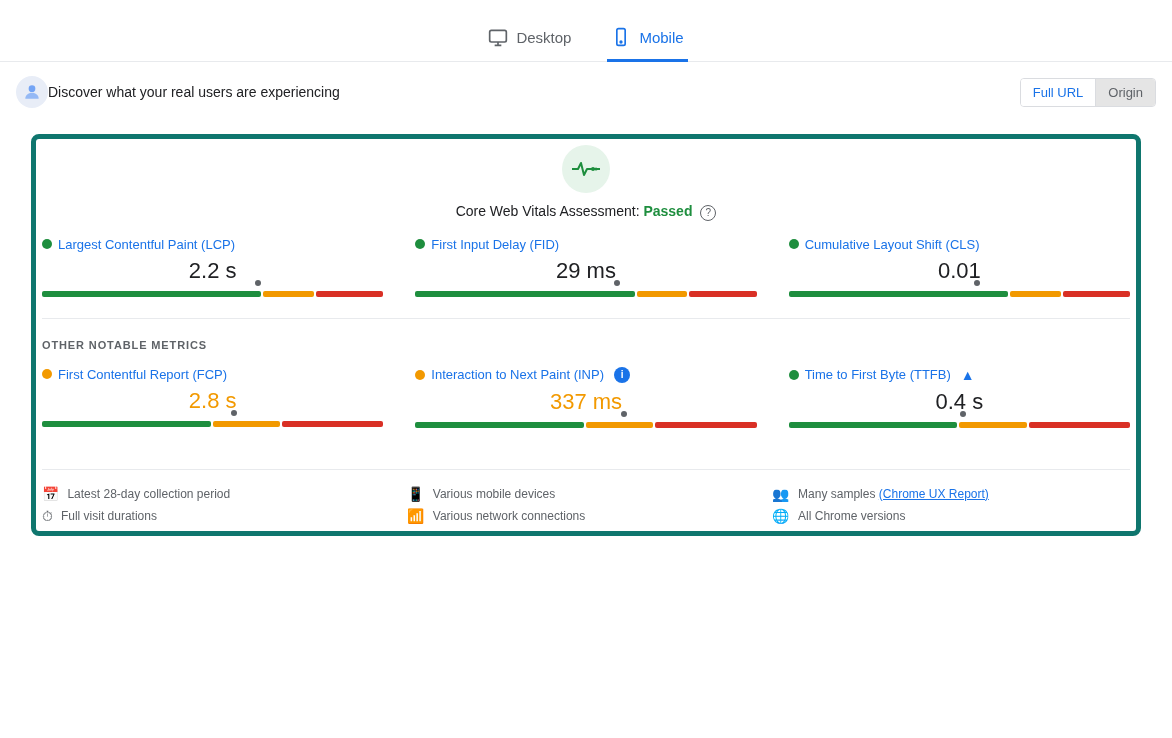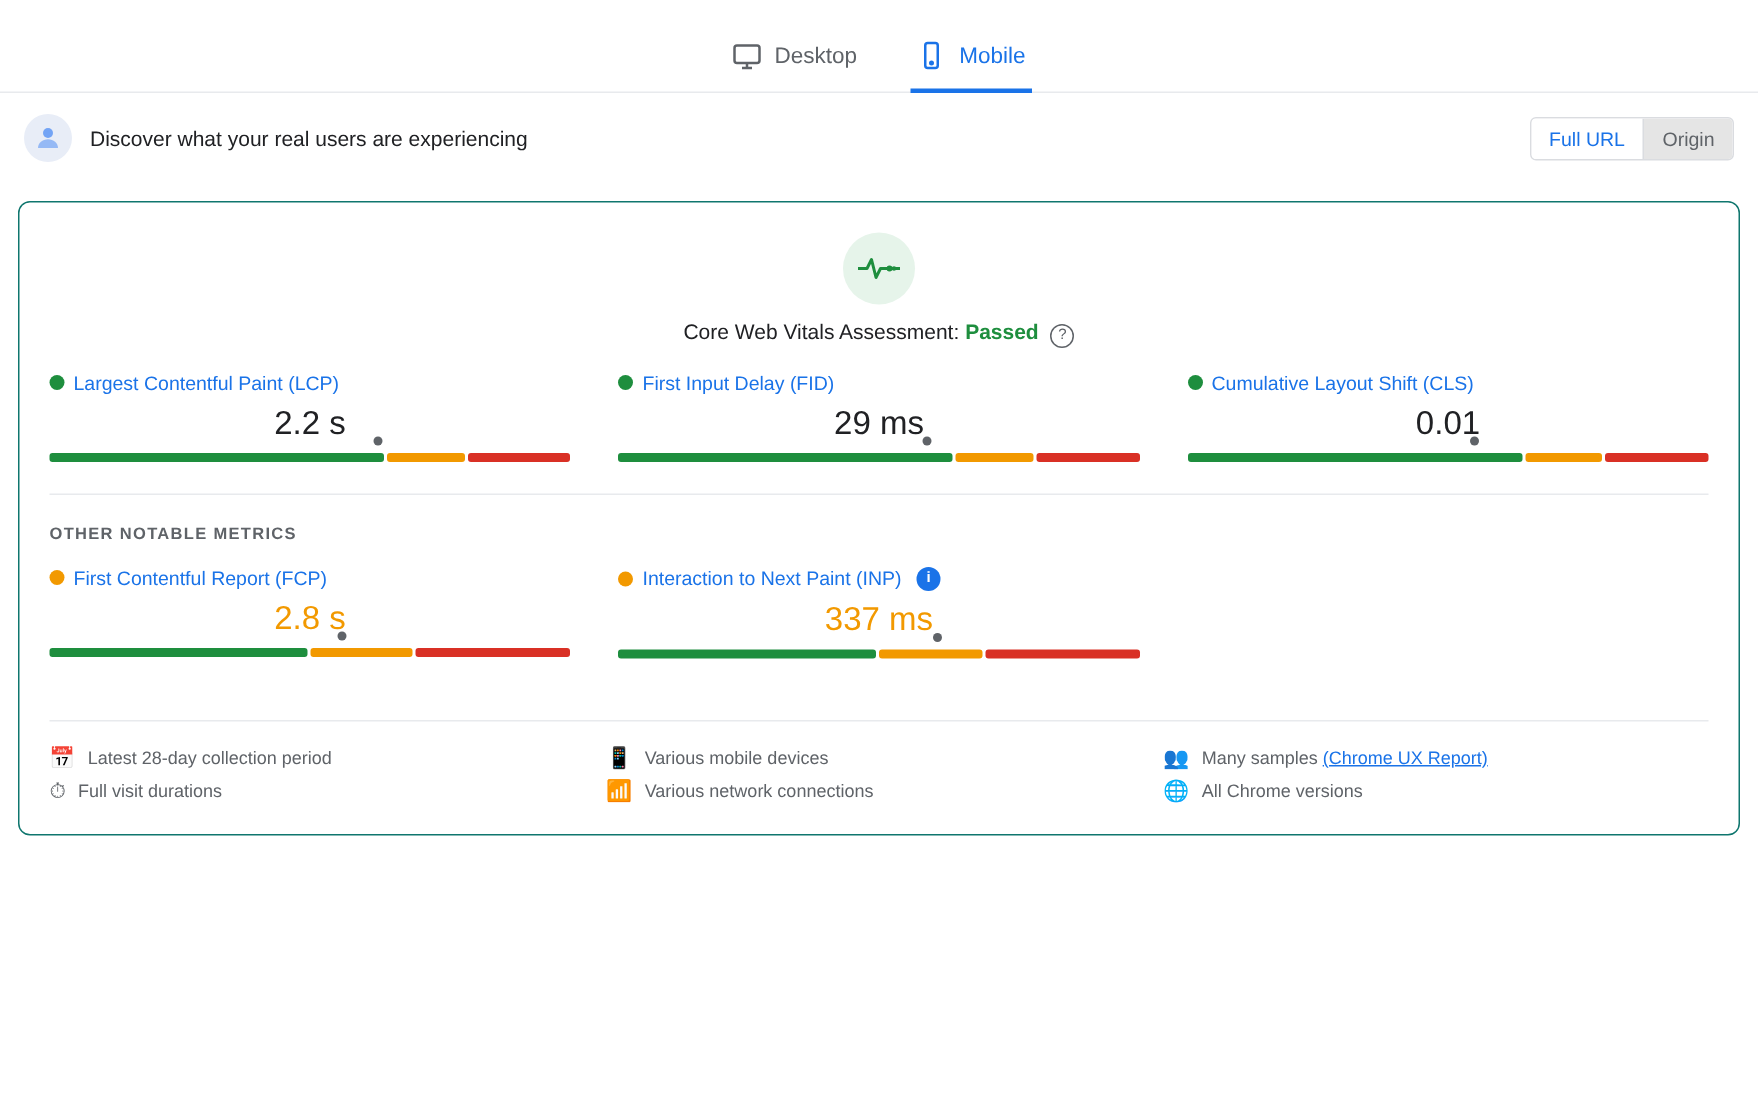--- a/index.html
+++ b/index.html
@@ -47,21 +47,20 @@
       display: flex;
       align-items: center;
       justify-content: space-between;
       padding: 14px 16px;
       background: #fff;
     }
 
     .section-header-left {
       display: flex;
       align-items: center;
-      gap: 12px;
     }
 
     .avatar-icon {
       width: 32px;
       height: 32px;
       border-radius: 50%;
       background: #e8edf7;
       display: flex;
       align-items: center;
       justify-content: center;
@@ -89,24 +88,24 @@
       color: #5f6368;
     }
 
     .url-toggle button.active {
       background: #fff;
       color: #1a73e8;
       border-right: 1px solid #dadce0;
     }
 
     .main-card {
-      border: 1px solid #0f766e;
+      border: 5px solid #0f766e;
       border-radius: 8px;
-      margin: 12px 12px;
-      padding: 20px;
+      margin: 12px 31px;
+      padding: 6px;
     }
 
     .cwv-header {
       display: flex;
       flex-direction: column;
       align-items: center;
       gap: 10px;
       margin-bottom: 16px;
     }
 
@@ -434,20 +433,36 @@
         <div class="bar-container">
           <div class="bar-green" style="flex: 50"></div>
           <div class="bar-orange" style="flex: 20"></div>
           <div class="bar-red" style="flex: 30"></div>
           <div class="bar-marker" style="left: 60%">
             <div class="bar-marker-dot"></div>
           </div>
         </div>
       </div>
 
+      <div class="metric-item">
+        <div class="metric-label-row">
+          <div class="dot dot-green"></div>
+          <span class="metric-label">Time to First Byte (TTFB)</span>
+          <span class="triangle-badge">▲</span>
+        </div>
+        <div class="metric-value">0.4 s</div>
+        <div class="bar-container">
+          <div class="bar-green" style="flex: 50"></div>
+          <div class="bar-orange" style="flex: 20"></div>
+          <div class="bar-red" style="flex: 30"></div>
+          <div class="bar-marker" style="left: 50%">
+            <div class="bar-marker-dot"></div>
+          </div>
+        </div>
+      </div>
 
     </div>
   </div>
 
   <div class="footer-grid">
     <div>
       <div class="footer-item">
         <span class="footer-icon">📅</span>
         <span>Latest 28-day collection period</span>
       </div>

